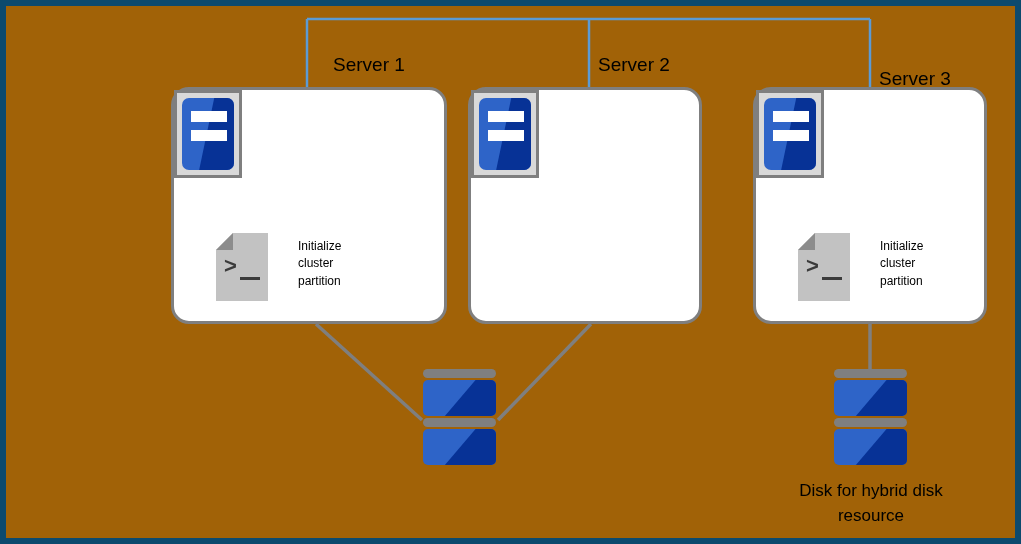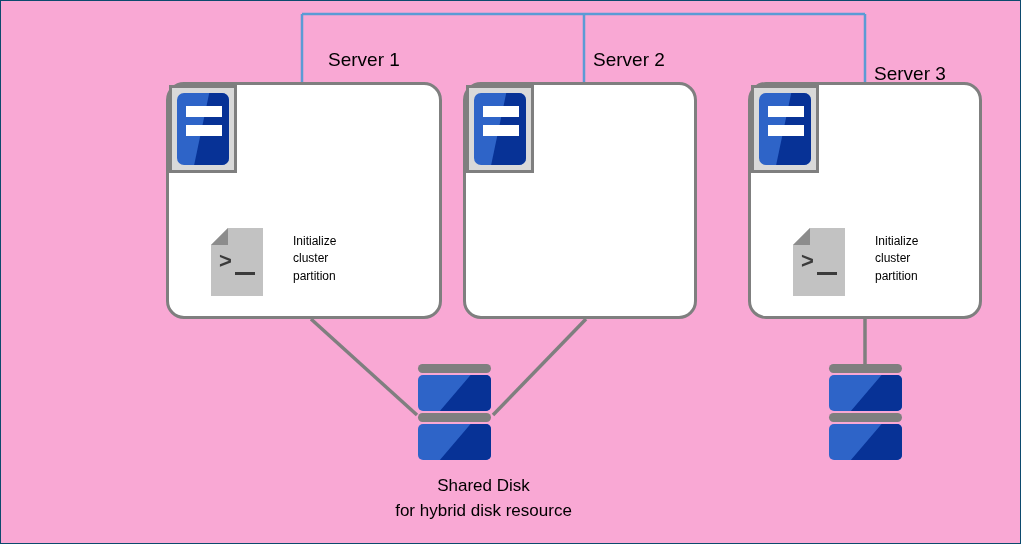--- a/index.html
+++ b/index.html
@@ -8,22 +8,22 @@
     padding: 0;
     background: #ffffff;
   }
   body {
     font-family: "Liberation Sans", sans-serif;
   }
   #canvas {
     position: relative;
     width: 1021px;
     height: 544px;
-    background: #f9a8d4;
-    border: 1px solid #0c4a6e;
+    background: #a16207;
+    border: 6px solid #0c4a6e;
     box-sizing: border-box;
     overflow: hidden;
   }
   #svg-layer {
     position: absolute;
     left: 0;
     top: 0;
     width: 1021px;
     height: 544px;
   }
@@ -244,26 +244,26 @@
 
   <div class="disk-icon" style="left:417px; top:363px;">
     <div class="disk-bar"></div>
     <div class="disk-gap"></div>
     <div class="disk-body"></div>
     <div class="disk-gap"></div>
     <div class="disk-bar"></div>
     <div class="disk-gap"></div>
     <div class="disk-body"></div>
   </div>
-  <div class="disk-caption" style="left:325px; top:473px; width:315px;">Shared Disk
-for hybrid disk resource</div>
 
   <div class="disk-icon" style="left:828px; top:363px;">
     <div class="disk-bar"></div>
     <div class="disk-gap"></div>
     <div class="disk-body"></div>
     <div class="disk-gap"></div>
     <div class="disk-bar"></div>
     <div class="disk-gap"></div>
     <div class="disk-body"></div>
   </div>
+  <div class="disk-caption" style="left:740px; top:473px; width:250px;">Disk for hybrid disk
+resource</div>
 
 </div>
 
 </body></html>

